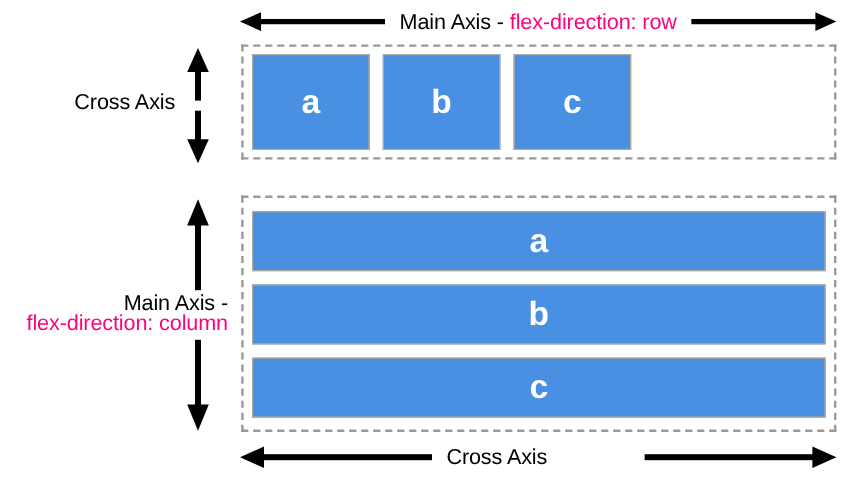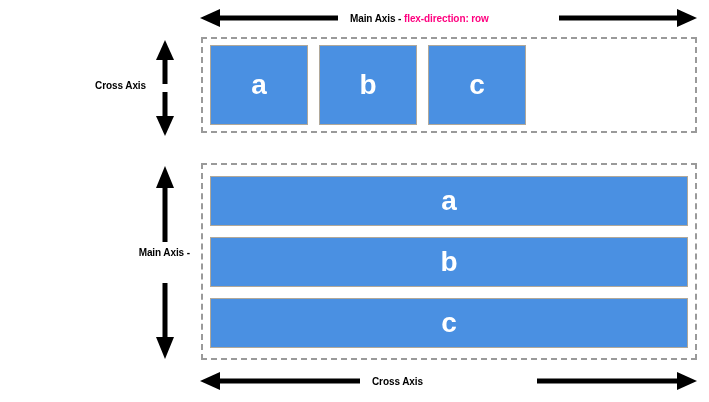--- a/index.html
+++ b/index.html
@@ -20,22 +20,22 @@
     left: 0; top: 0;
     width: 709px;
     height: 402px;
   }
 
   
   .abs { position: absolute; }
 
   
   .axis-label {
-    font-size: 10px;
-    font-weight: bold;
+    font-size: 18px;
+    font-weight: normal;
     color: #000000;
     white-space: nowrap;
     line-height: 17px;
     letter-spacing: -0.1px;
   }
   .accent {
     color: #FF007F;
   }
   .label-two-line {
     text-align: right;
@@ -154,20 +154,21 @@
     <div class="flex-item">c</div>
   </div>
 
   <svg class="v-arrow arrow-svg" width="24" height="76" viewBox="0 0 24 76" style="left:153px; top:166px;">
     <path d="M12 0 L3 22 L21 22 Z" fill="#000000"></path>
     <rect x="9.5" y="19" width="5" height="57" fill="#000000"></rect>
   </svg>
 
   <div class="abs axis-label label-two-line" style="left:0px; top:244px; width:190px;">
     <div>Main Axis -</div>
+    <div class="accent">flex-direction: column</div>
   </div>
 
   <svg class="v-arrow arrow-svg" width="24" height="76" viewBox="0 0 24 76" style="left:153px; top:283px;">
     <rect x="9.5" y="0" width="5" height="57" fill="#000000"></rect>
     <path d="M12 76 L3 54 L21 54 Z" fill="#000000"></path>
   </svg>
 
   <div class="flex-container" id="container-column">
     <div class="flex-item">a</div>
     <div class="flex-item">b</div>

